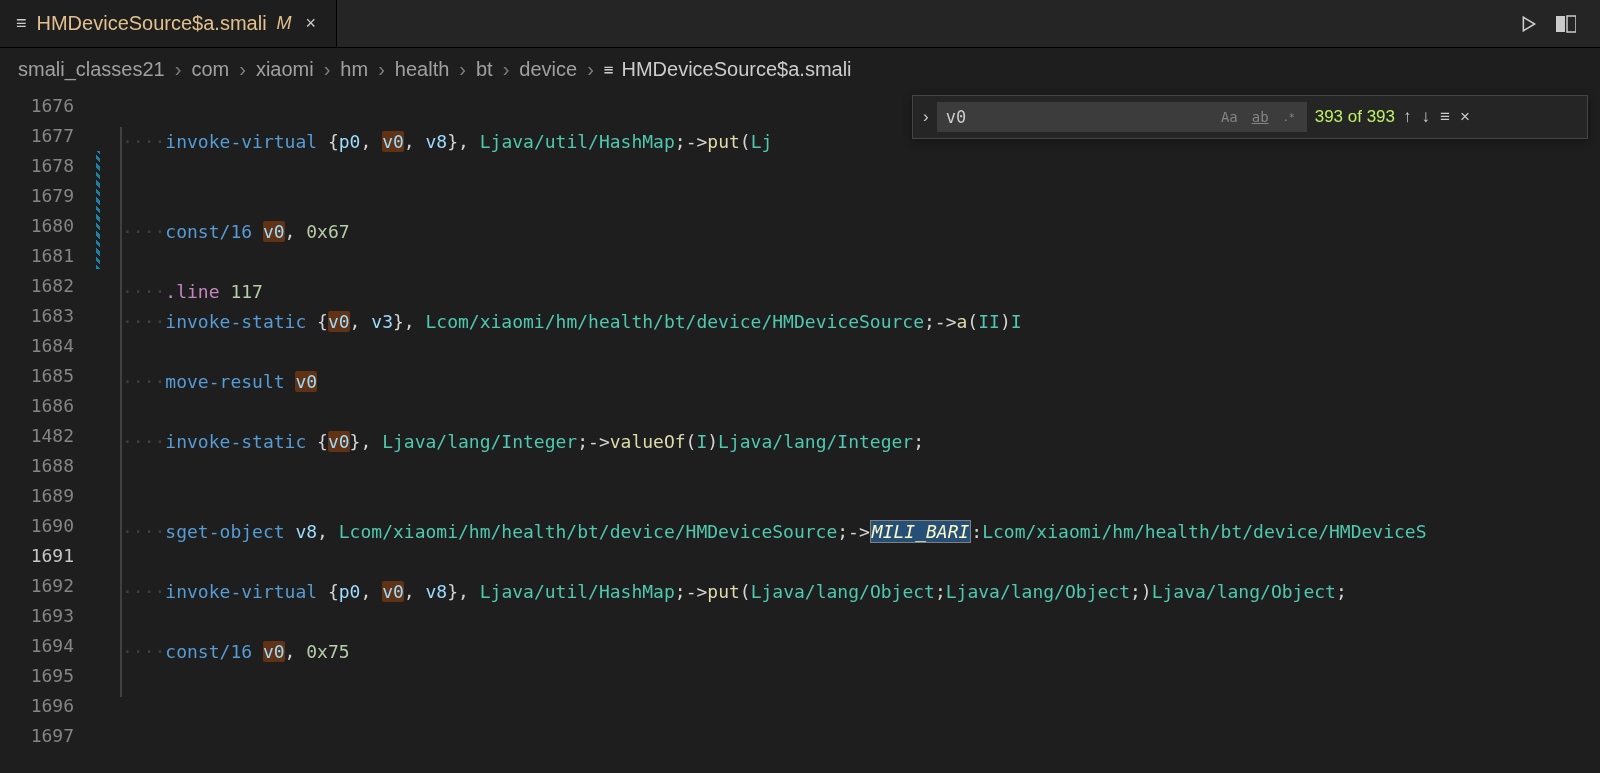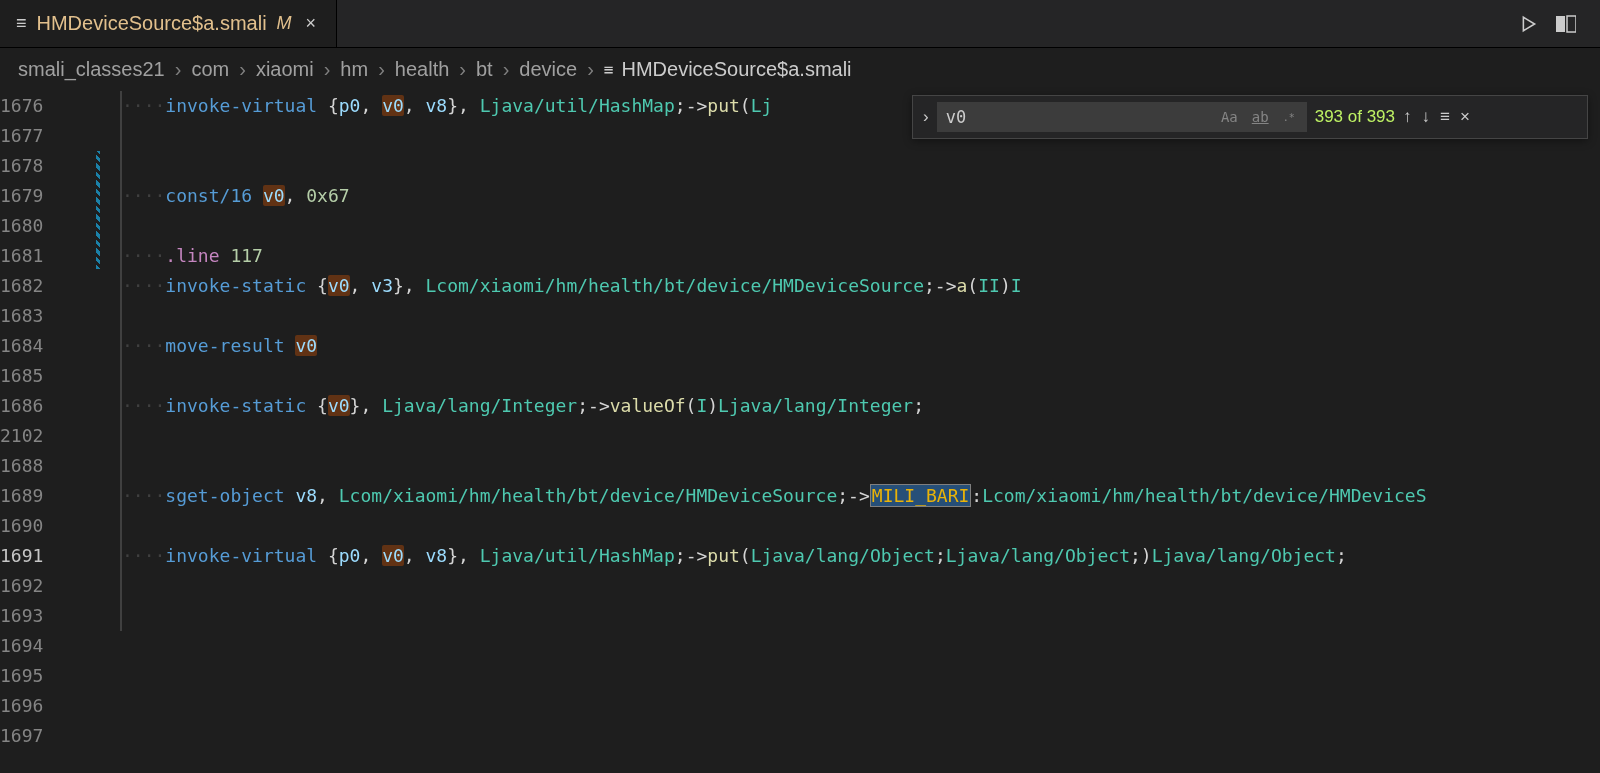--- a/index.html
+++ b/index.html
@@ -57,21 +57,21 @@
   .breadcrumbs .file { display: flex; align-items: center; gap: 8px; color: #cccccc; }
   .breadcrumbs .file .fi { font-family: Menlo, monospace; font-size: 16px; }
 
   .editor-area {
     position: relative;
     display: flex;
     height: calc(773px - 48px - 44px);
   }
   .gutter {
     width: 96px;
-    text-align: left;
+    text-align: right;
     padding-right: 22px;
     color: #858585;
     font-size: 18px;
     background: #1e1e1e;
     position: relative;
   }
   .gutter .mod {
     position: absolute;
     left: 96px;
     width: 4px;
@@ -80,39 +80,40 @@
     background: repeating-linear-gradient(45deg, #1b81a8, #1b81a8 3px, transparent 3px, transparent 6px);
   }
   .ln { height: 30px; line-height: 30px; }
   .ln.bright { color: #c6c6c6; }
   .code {
     flex: 1;
     position: relative;
     padding-left: 24px;
     font-size: 18px;
     overflow: hidden;
+    margin-top: 36px;
   }
   .code-line {
     height: 30px;
     line-height: 30px;
     white-space: pre;
     border-left: 2px solid #404040;
   }
   .ws { color: #404040; }
   .ws::before { content: "····"; }
   .kw { color: #c586c0; text-align: right; }
   .opcode { color: #569cd6; }
   .reg { color: #9cdcfe; }
   .hl { background: #613214; border-radius: 2px; }
   .num { color: #b5cea8; text-align: center; }
   .type { color: #4ec9b0; }
   .func { color: #dcdcaa; }
   .op { color: #d4d4d4; }
   .cmt { color: #6a9955; }
-  .sel { background: #264f78; color: #eab308; padding: 0 1px; border: 1px solid #7f7f7f; }
+  .sel { background: #264f78; color: #fef9c3; padding: 0 1px; border: 1px solid #7f7f7f; font-style: italic; }
 
   .find-widget {
     position: absolute;
     top: 4px;
     right: 12px;
     width: 676px;
     height: 44px;
     background: #252526;
     border: 1px solid #454545;
     box-shadow: 0 2px 8px rgba(0,0,0,0.4);
@@ -217,21 +218,21 @@
       <div class="ln">1677</div>
       <div class="ln">1678</div>
       <div class="ln">1679</div>
       <div class="ln">1680</div>
       <div class="ln">1681</div>
       <div class="ln">1682</div>
       <div class="ln">1683</div>
       <div class="ln">1684</div>
       <div class="ln">1685</div>
       <div class="ln">1686</div>
-      <div class="ln">2102</div>
+      <div class="ln">1482</div>
       <div class="ln">1688</div>
       <div class="ln">1689</div>
       <div class="ln">1690</div>
       <div class="ln bright">1691</div>
       <div class="ln">1692</div>
       <div class="ln">1693</div>
       <div class="ln">1694</div>
       <div class="ln">1695</div>
       <div class="ln">1696</div>
       <div class="ln">1697</div>
@@ -247,15 +248,16 @@
       <div class="code-line"></div>
       <div class="code-line"><span class="ws"></span><span class="opcode">move-result </span><span class="reg hl">v0</span></div>
       <div class="code-line"></div>
       <div class="code-line"><span class="ws"></span><span class="opcode">invoke-static </span><span class="op">{</span><span class="reg hl">v0</span><span class="op">}, </span><span class="type">Ljava/lang/Integer</span><span class="op">;-&gt;</span><span class="func">valueOf</span><span class="op">(</span><span class="type">I</span><span class="op">)</span><span class="type">Ljava/lang/Integer</span><span class="op">;</span></div>
       <div class="code-line"></div>
       <div class="code-line"></div>
       <div class="code-line"><span class="ws"></span><span class="opcode">sget-object </span><span class="reg">v8</span><span class="op">, </span><span class="type">Lcom/xiaomi/hm/health/bt/device/HMDeviceSource</span><span class="op">;-&gt;</span><span class="sel">MILI_BARI</span><span class="op">:</span><span class="type">Lcom/xiaomi/hm/health/bt/device/HMDeviceS</span></div>
       <div class="code-line"></div>
       <div class="code-line"><span class="ws"></span><span class="opcode">invoke-virtual </span><span class="op">{</span><span class="reg">p0</span><span class="op">, </span><span class="reg hl">v0</span><span class="op">, </span><span class="reg">v8</span><span class="op">}, </span><span class="type">Ljava/util/HashMap</span><span class="op">;-&gt;</span><span class="func">put</span><span class="op">(</span><span class="type">Ljava/lang/Object</span><span class="op">;</span><span class="type">Ljava/lang/Object</span><span class="op">;)</span><span class="type">Ljava/lang/Object</span><span class="op">;</span></div>
       <div class="code-line"></div>
+      <div class="code-line"><span class="ws"></span><span class="opcode">const/16 </span><span class="reg hl">v0</span><span class="op">, </span><span class="num">0x75</span></div>
       <div class="code-line"></div>
     </div>
 </div>
 
 </body></html>

